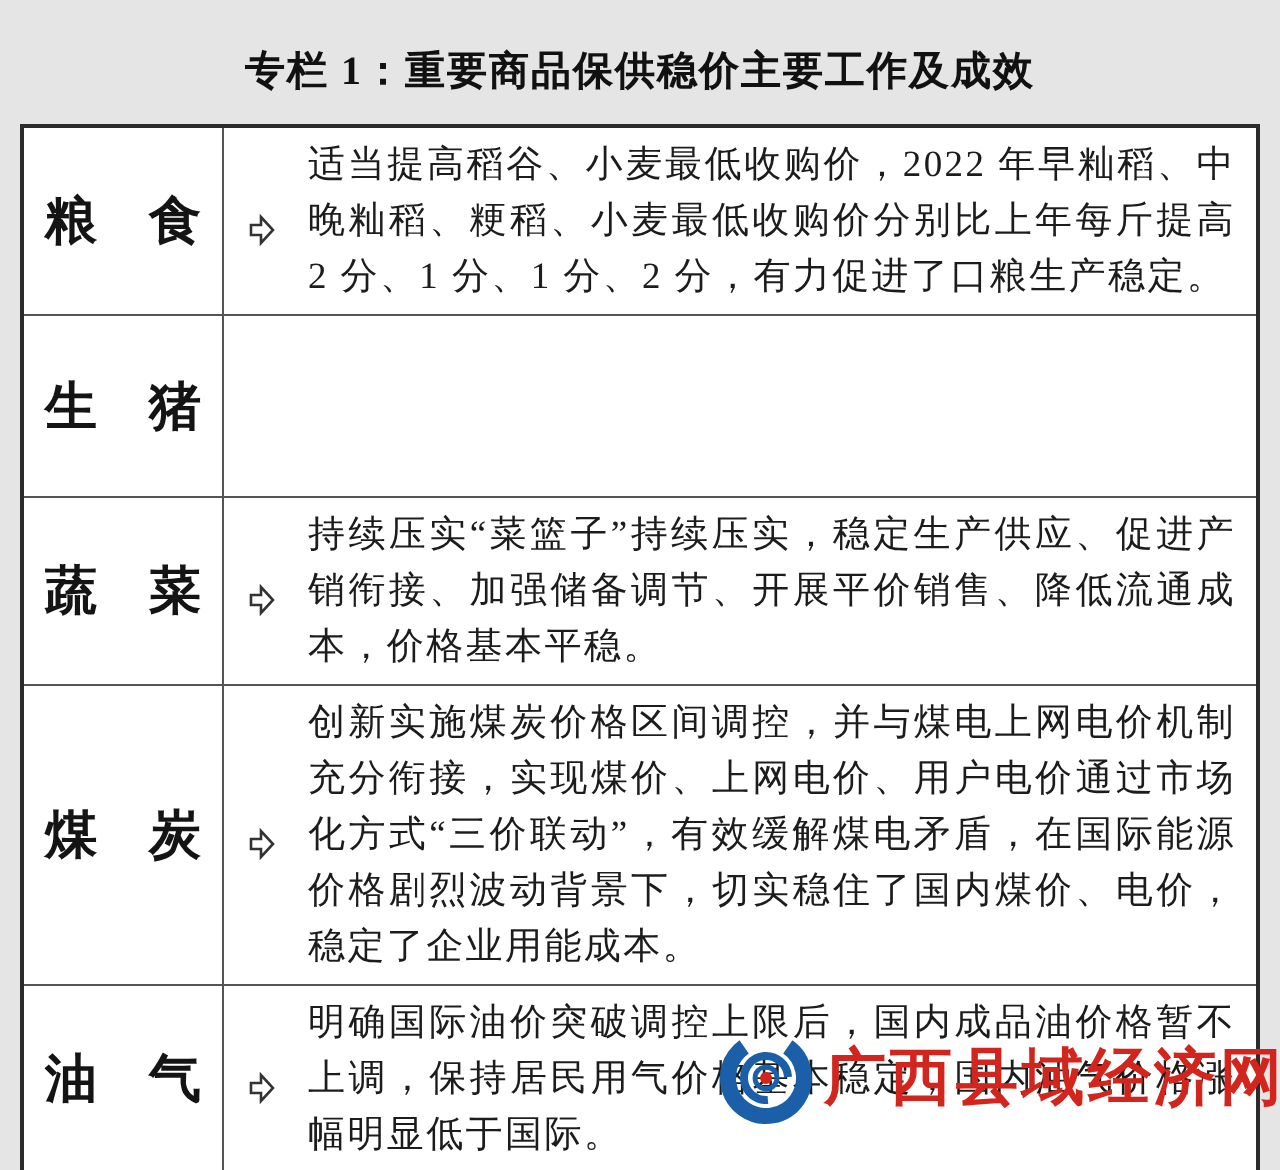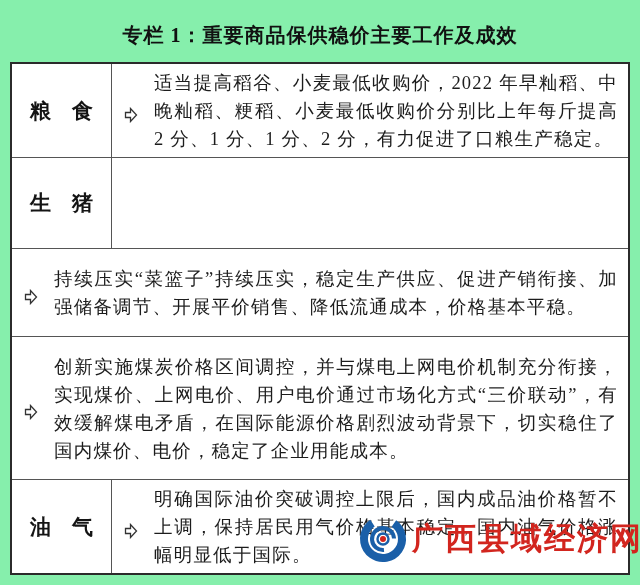--- a/index.html
+++ b/index.html
@@ -1,19 +1,19 @@
 <!DOCTYPE html>
 <html><head>
 <meta charset="utf-8">
 <style>
   html,body{margin:0;padding:0;background:#ffffff;}
   .page{
     position:relative;
     width:640px;height:585px;
-    background:#86efac;
+    background:#e5e5e5;
     overflow:hidden;
     font-family:"Liberation Serif","DejaVu Serif",serif;
     color:#1a1a1a;
   }
   .title{
     margin:0;
     position:absolute;
     top:22px;left:0;right:0;
     text-align:center;
     font-size:20px;
@@ -39,21 +39,21 @@
   .row:nth-child(3){min-height:87px;}
   .row:nth-child(4){min-height:142px;}
   .row:nth-child(5){min-height:81px;}
   .label-cell{
     width:99px;
     flex:0 0 99px;
     border-right:1px solid #555;
     display:flex;
     align-items:center;
     justify-content:center;
-    font-size:21px;
+    font-size:26px;
     font-weight:bold;
     color:#141414;
   }
   .content-cell{
     flex:1;
     display:flex;
     align-items:center;
     padding:5px 10px 4px 12px;
     box-sizing:border-box;
   }
@@ -108,31 +108,33 @@
         </span>
         <p>适当提高稻谷、小麦最低收购价，2022 年早籼稻、中晚籼稻、粳稻、小麦最低收购价分别比上年每斤提高 2 分、1 分、1 分、2 分，有力促进了口粮生产稳定。</p>
       </div>
     </div>
 
     <div class="row">
       <div class="label-cell">生　猪</div>
     </div>
 
     <div class="row">
+      <div class="label-cell">蔬　菜</div>
       <div class="content-cell">
         <span class="arrow">
           <svg width="14" height="16" viewBox="0 0 14 16">
               <path d="M1.5 5.5 h5 V1.5 L12.5 8 L6.5 14.5 V10.5 h-5 Z" fill="#ffffff" stroke="#333" stroke-width="1.3" stroke-linejoin="miter"></path>
             </svg>
         </span>
         <p>持续压实“菜篮子”持续压实，稳定生产供应、促进产销衔接、加强储备调节、开展平价销售、降低流通成本，价格基本平稳。</p>
       </div>
     </div>
 
     <div class="row">
+      <div class="label-cell">煤　炭</div>
       <div class="content-cell">
         <span class="arrow">
           <svg width="14" height="16" viewBox="0 0 14 16">
               <path d="M1.5 5.5 h5 V1.5 L12.5 8 L6.5 14.5 V10.5 h-5 Z" fill="#ffffff" stroke="#333" stroke-width="1.3" stroke-linejoin="miter"></path>
             </svg>
         </span>
         <p>创新实施煤炭价格区间调控，并与煤电上网电价机制充分衔接，实现煤价、上网电价、用户电价通过市场化方式“三价联动”，有效缓解煤电矛盾，在国际能源价格剧烈波动背景下，切实稳住了国内煤价、电价，稳定了企业用能成本。</p>
       </div>
     </div>
 

